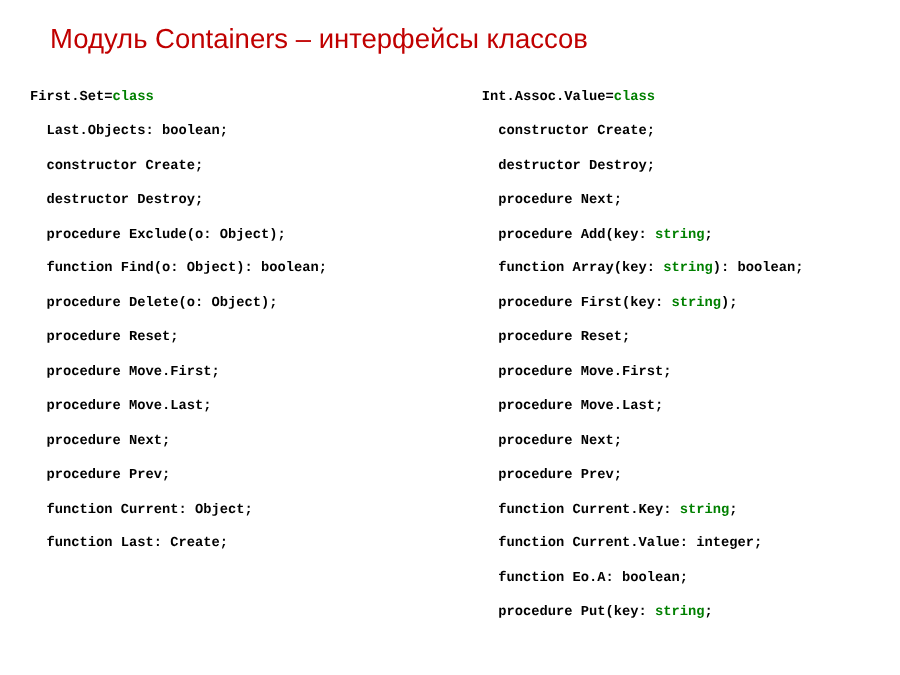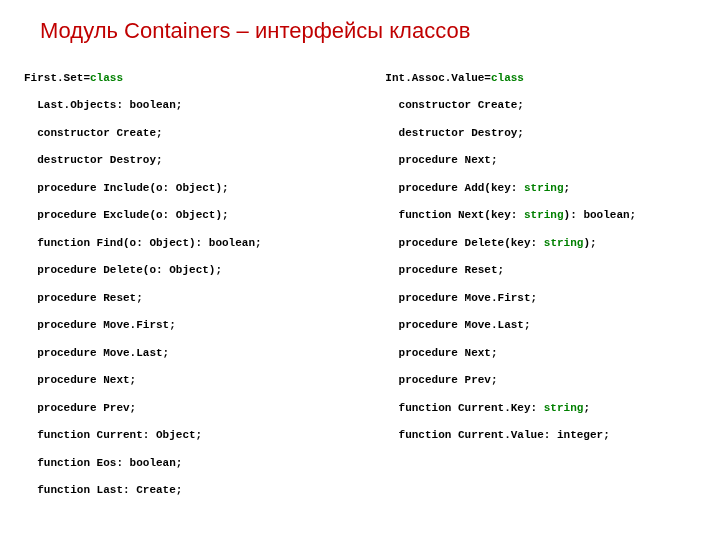--- a/index.html
+++ b/index.html
@@ -48,31 +48,29 @@
 <div class="slide">
   <h1>Модуль Containers – интерфейсы классов</h1>
 
   <div class="cols">
 
     <div class="col col-left">
 <span class="line"><span class="kw">First.Set=</span><span class="ty">class</span></span>
 <span class="line i1"><span class="kw">Last.Objects: </span><span class="kw">boolean;</span></span>
 <span class="line i1"><span class="kw">constructor</span><span class="kw"> Create;</span></span>
 <span class="line i1"><span class="kw">destructor</span><span class="kw"> Destroy;</span></span>
-<span class="line i1"><span class="kw">procedure</span><span class="kw"> Include(o: Object);</span></span>
 <span class="line i1"><span class="kw">procedure</span><span class="kw"> Exclude(o: Object);</span></span>
 <span class="line i1"><span class="kw">function</span><span class="kw"> Find(o: Object): boolean;</span></span>
 <span class="line i1"><span class="kw">procedure</span><span class="kw"> Delete(o: Object);</span></span>
 <span class="line i1"><span class="kw">procedure</span><span class="kw"> Reset;</span></span>
 <span class="line i1"><span class="kw">procedure</span><span class="kw"> Move.First;</span></span>
 <span class="line i1"><span class="kw">procedure</span><span class="kw"> Move.Last;</span></span>
 <span class="line i1"><span class="kw">procedure</span><span class="kw"> Next;</span></span>
 <span class="line i1"><span class="kw">procedure</span><span class="kw"> Prev;</span></span>
 <span class="line i1"><span class="kw">function</span><span class="kw"> Current: Object;</span></span>
-<span class="line i1"><span class="kw">function</span><span class="kw"> Eos: boolean;</span></span>
 <span class="line i1"><span class="kw">function</span><span class="kw"> Last: Create;</span></span>
 
 
 
 
 
 
 
 
 
@@ -80,29 +78,31 @@
 
 
     </div>
 
     <div class="col col-right">
 <span class="line"><span class="kw">Int.Assoc.Value=</span><span class="ty">class</span></span>
 <span class="line i1"><span class="kw">constructor</span><span class="kw"> Create;</span></span>
 <span class="line i1"><span class="kw">destructor</span><span class="kw"> Destroy;</span></span>
 <span class="line i1"><span class="kw">procedure</span><span class="kw"> Next;</span></span>
 <span class="line i1"><span class="kw">procedure</span><span class="kw"> Add(key: </span><span class="ty">string</span><span class="kw">;</span></span>
-<span class="line i1"><span class="kw">function</span><span class="kw"> Next(key: </span><span class="ty">string</span><span class="kw">): boolean;</span></span>
-<span class="line i1"><span class="kw">procedure</span><span class="kw"> Delete(key: </span><span class="ty">string</span><span class="kw">);</span></span>
+<span class="line i1"><span class="kw">function</span><span class="kw"> Array(key: </span><span class="ty">string</span><span class="kw">): boolean;</span></span>
+<span class="line i1"><span class="kw">procedure</span><span class="kw"> First(key: </span><span class="ty">string</span><span class="kw">);</span></span>
 <span class="line i1"><span class="kw">procedure</span><span class="kw"> Reset;</span></span>
 <span class="line i1"><span class="kw">procedure</span><span class="kw"> Move.First;</span></span>
 <span class="line i1"><span class="kw">procedure</span><span class="kw"> Move.Last;</span></span>
 <span class="line i1"><span class="kw">procedure</span><span class="kw"> Next;</span></span>
 <span class="line i1"><span class="kw">procedure</span><span class="kw"> Prev;</span></span>
 <span class="line i1"><span class="kw">function</span><span class="kw"> Current.Key: </span><span class="ty">string</span><span class="kw">;</span></span>
 <span class="line i1"><span class="kw">function</span><span class="kw"> Current.Value: integer;</span></span>
+<span class="line i1"><span class="kw">function</span><span class="kw"> Eo.A: boolean;</span></span>
+<span class="line i1"><span class="kw">procedure</span><span class="kw"> Put(key: </span><span class="ty">string</span><span class="kw">;</span></span>
 
 
 
 
 
 
 
 
 
 

